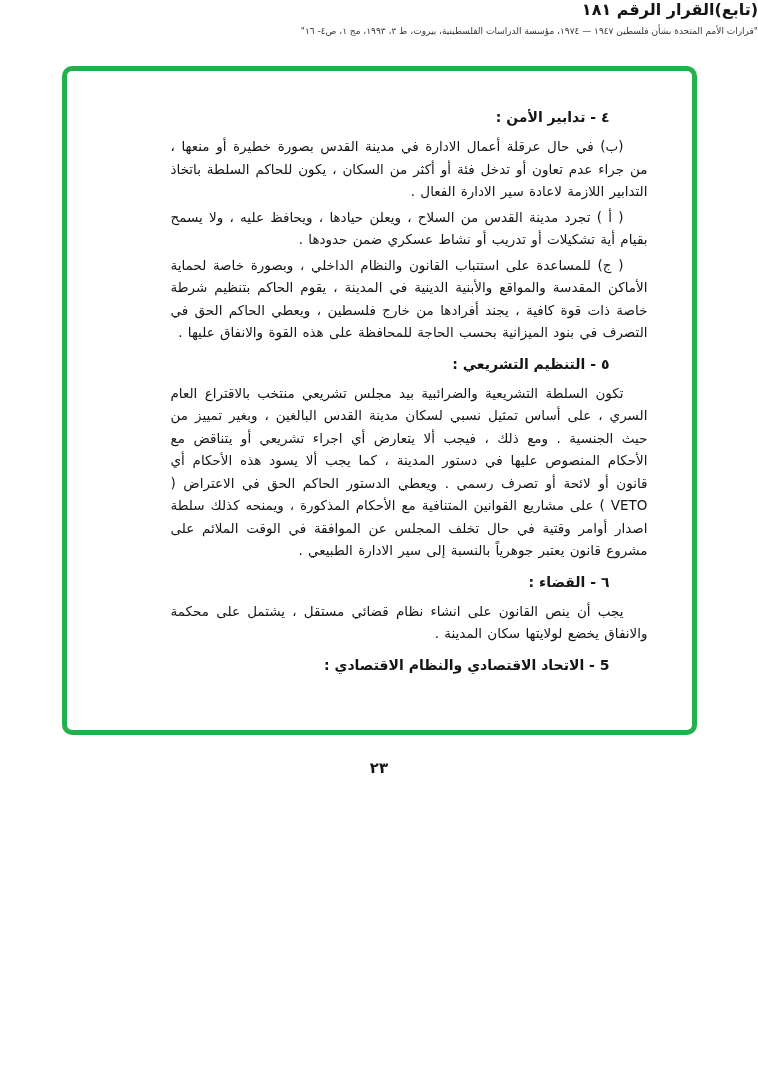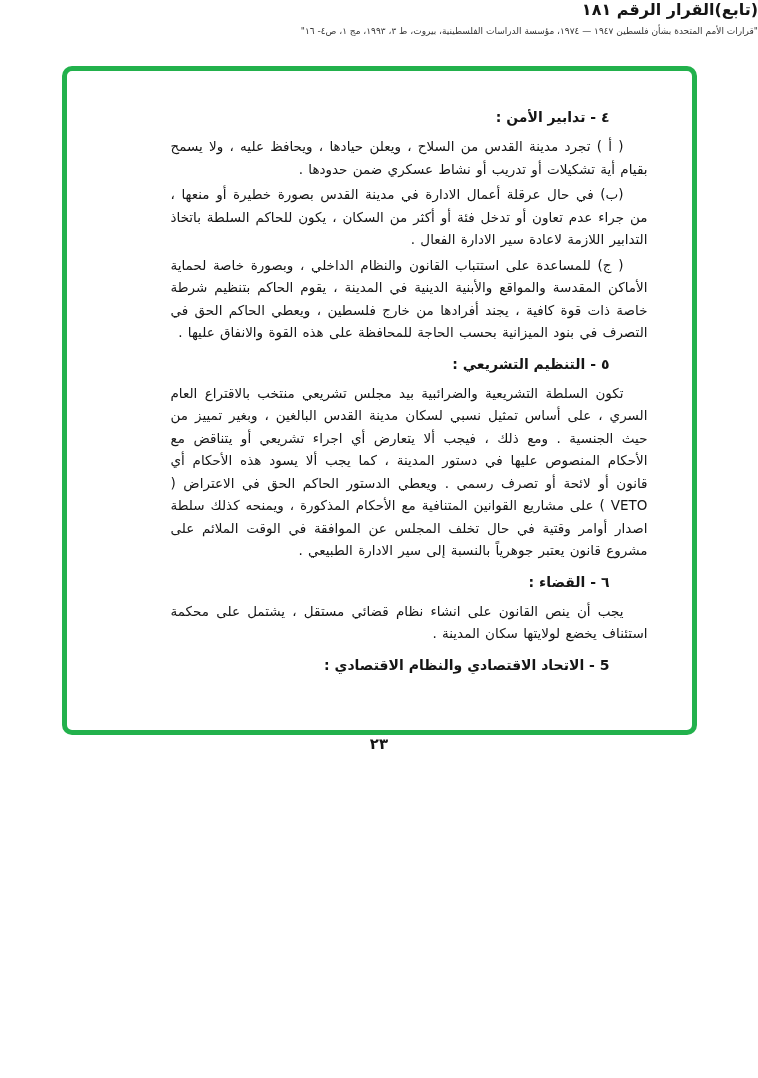--- a/index.html
+++ b/index.html
@@ -44,40 +44,40 @@
   .body-paragraph {
     font-size: 13.5px;
     line-height: 22.5px;
     margin: 0 0 3px 0;
     text-align: justify;
     text-indent: 24px;
     word-spacing: 1px;
   }
   .page-number {
     text-align: center;
-    margin-top: 0;
+    margin-top: 24px;
     font-size: 15px;
     font-weight: 700;
   }
 </style>
 </head>
 <body>
 
 <div class="header">
   <div class="doc-title">(تابع)القرار الرقم ١٨١</div>
   <div class="source-citation">"قرارات الأمم المتحدة بشأن فلسطين ١٩٤٧ — ١٩٧٤، مؤسسة الدراسات الفلسطينية، بيروت، ط ٣، ١٩٩٣، مج ١، ص٤- ١٦"</div>
 </div>
 
 <div class="green-box" style="border-color: rgb(34, 177, 76);">
   <div>
       <div class="section-heading">٤ - تدابير الأمن :</div>
+      <p class="body-paragraph">(ب) في حال عرقلة أعمال الادارة في مدينة القدس بصورة خطيرة أو منعها ، من جراء عدم تعاون أو تدخل فئة أو أكثر من السكان ، يكون للحاكم السلطة باتخاذ التدابير اللازمة لاعادة سير الادارة الفعال .</p>
       <p class="body-paragraph">( أ ) تجرد مدينة القدس من السلاح ، ويعلن حيادها ، ويحافظ عليه ، ولا يسمح بقيام أية تشكيلات أو تدريب أو نشاط عسكري ضمن حدودها .</p>
-      <p class="body-paragraph">(ب) في حال عرقلة أعمال الادارة في مدينة القدس بصورة خطيرة أو منعها ، من جراء عدم تعاون أو تدخل فئة أو أكثر من السكان ، يكون للحاكم السلطة باتخاذ التدابير اللازمة لاعادة سير الادارة الفعال .</p>
       <p class="body-paragraph">( ج) للمساعدة على استتباب القانون والنظام الداخلي ، وبصورة خاصة لحماية الأماكن المقدسة والمواقع والأبنية الدينية في المدينة ، يقوم الحاكم بتنظيم شرطة خاصة ذات قوة كافية ، يجند أفرادها من خارج فلسطين ، ويعطي الحاكم الحق في التصرف في بنود الميزانية بحسب الحاجة للمحافظة على هذه القوة والانفاق عليها .</p>
       <div class="section-heading">٥ - التنظيم التشريعي :</div>
       <p class="body-paragraph">تكون السلطة التشريعية والضرائبية بيد مجلس تشريعي منتخب بالاقتراع العام السري ، على أساس تمثيل نسبي لسكان مدينة القدس البالغين ، وبغير تمييز من حيث الجنسية . ومع ذلك ، فيجب ألا يتعارض أي اجراء تشريعي أو يتناقض مع الأحكام المنصوص عليها في دستور المدينة ، كما يجب ألا يسود هذه الأحكام أي قانون أو لائحة أو تصرف رسمي . ويعطي الدستور الحاكم الحق في الاعتراض ( VETO ) على مشاريع القوانين المتنافية مع الأحكام المذكورة ، ويمنحه كذلك سلطة اصدار أوامر وقتية في حال تخلف المجلس عن الموافقة في الوقت الملائم على مشروع قانون يعتبر جوهرياً بالنسبة إلى سير الادارة الطبيعي .</p>
       <div class="section-heading">٦ - القضاء :</div>
-      <p class="body-paragraph">يجب أن ينص القانون على انشاء نظام قضائي مستقل ، يشتمل على محكمة استئناف يخضع لولايتها سكان المدينة .</p>
+      <p class="body-paragraph">يجب أن ينص القانون على انشاء نظام قضائي مستقل ، يشتمل على محكمة والانفاق يخضع لولايتها سكان المدينة .</p>
       <div class="section-heading">5 - الاتحاد الاقتصادي والنظام الاقتصادي :</div>
     </div>
 </div>
 
 <div class="page-number">٢٣</div>
 
 </body></html>

